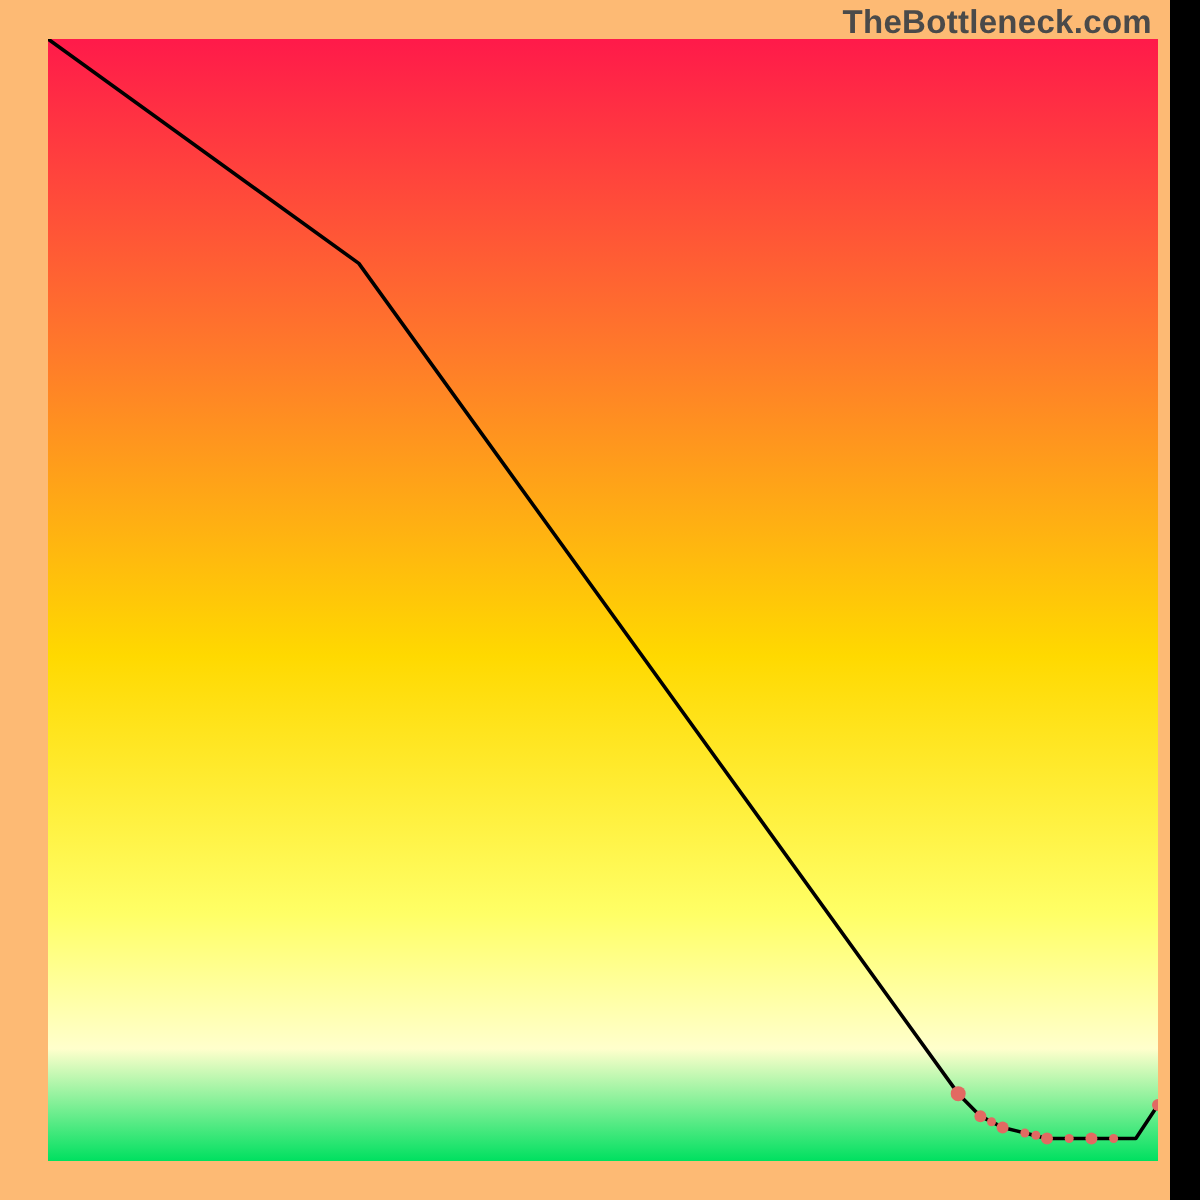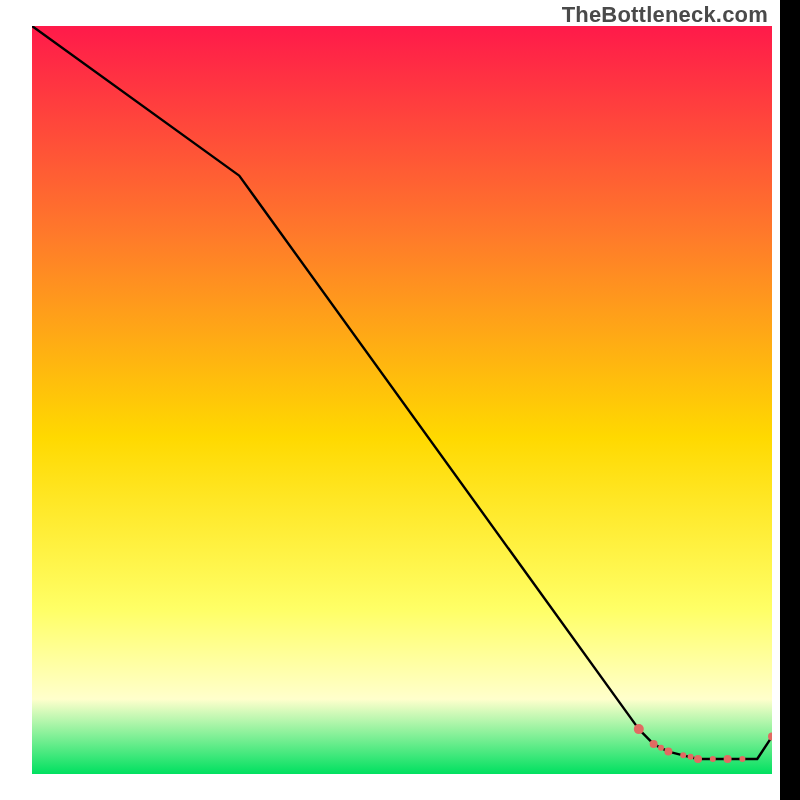--- a/index.html
+++ b/index.html
@@ -8,21 +8,21 @@
     width: 800px;
     height: 800px;
     background: #000;
     font-family: Arial, Helvetica, sans-serif;
     overflow: hidden;
   }
   .frame {
     position: relative;
     width: 780px;
     height: 800px;
-    background: #ffffff;
+    background: #fdba74;
   }
   .watermark {
     position: absolute;
     top: 2px;
     right: 12px;
     color: #4a4a4a;
     font-size: 22px;
     font-weight: 600;
     letter-spacing: 0.2px;
     user-select: none;

